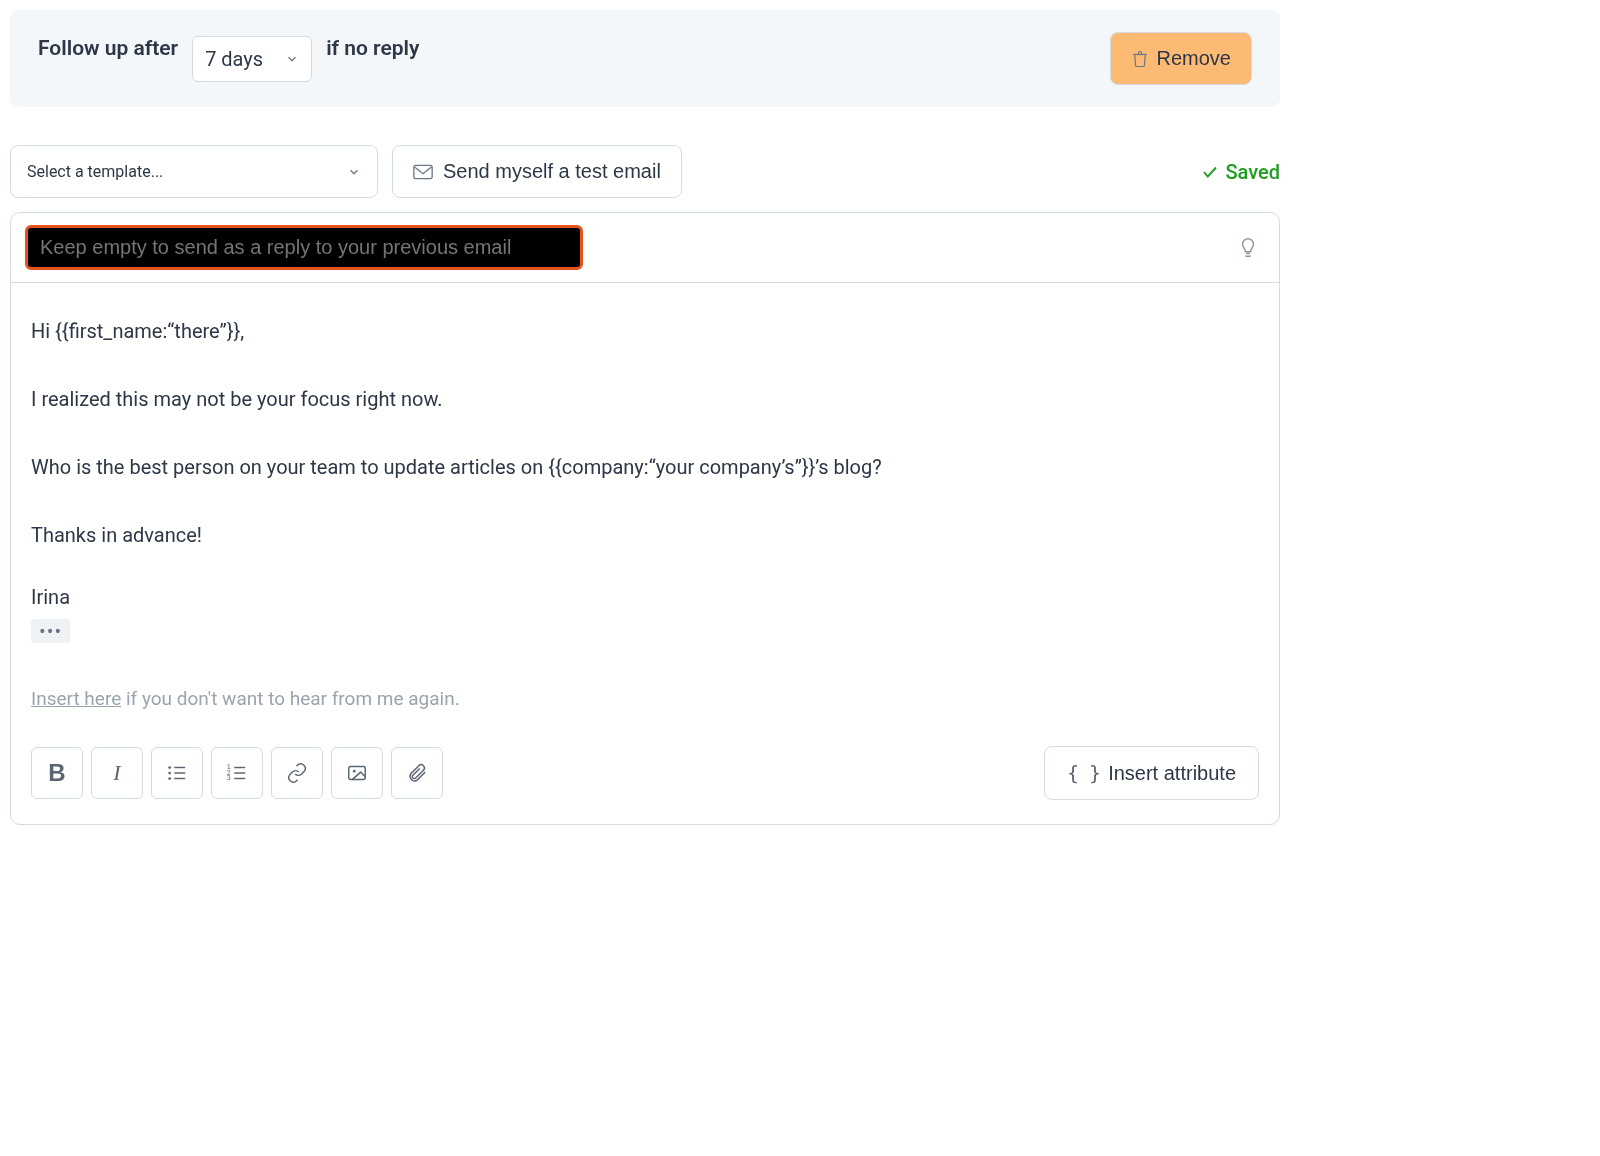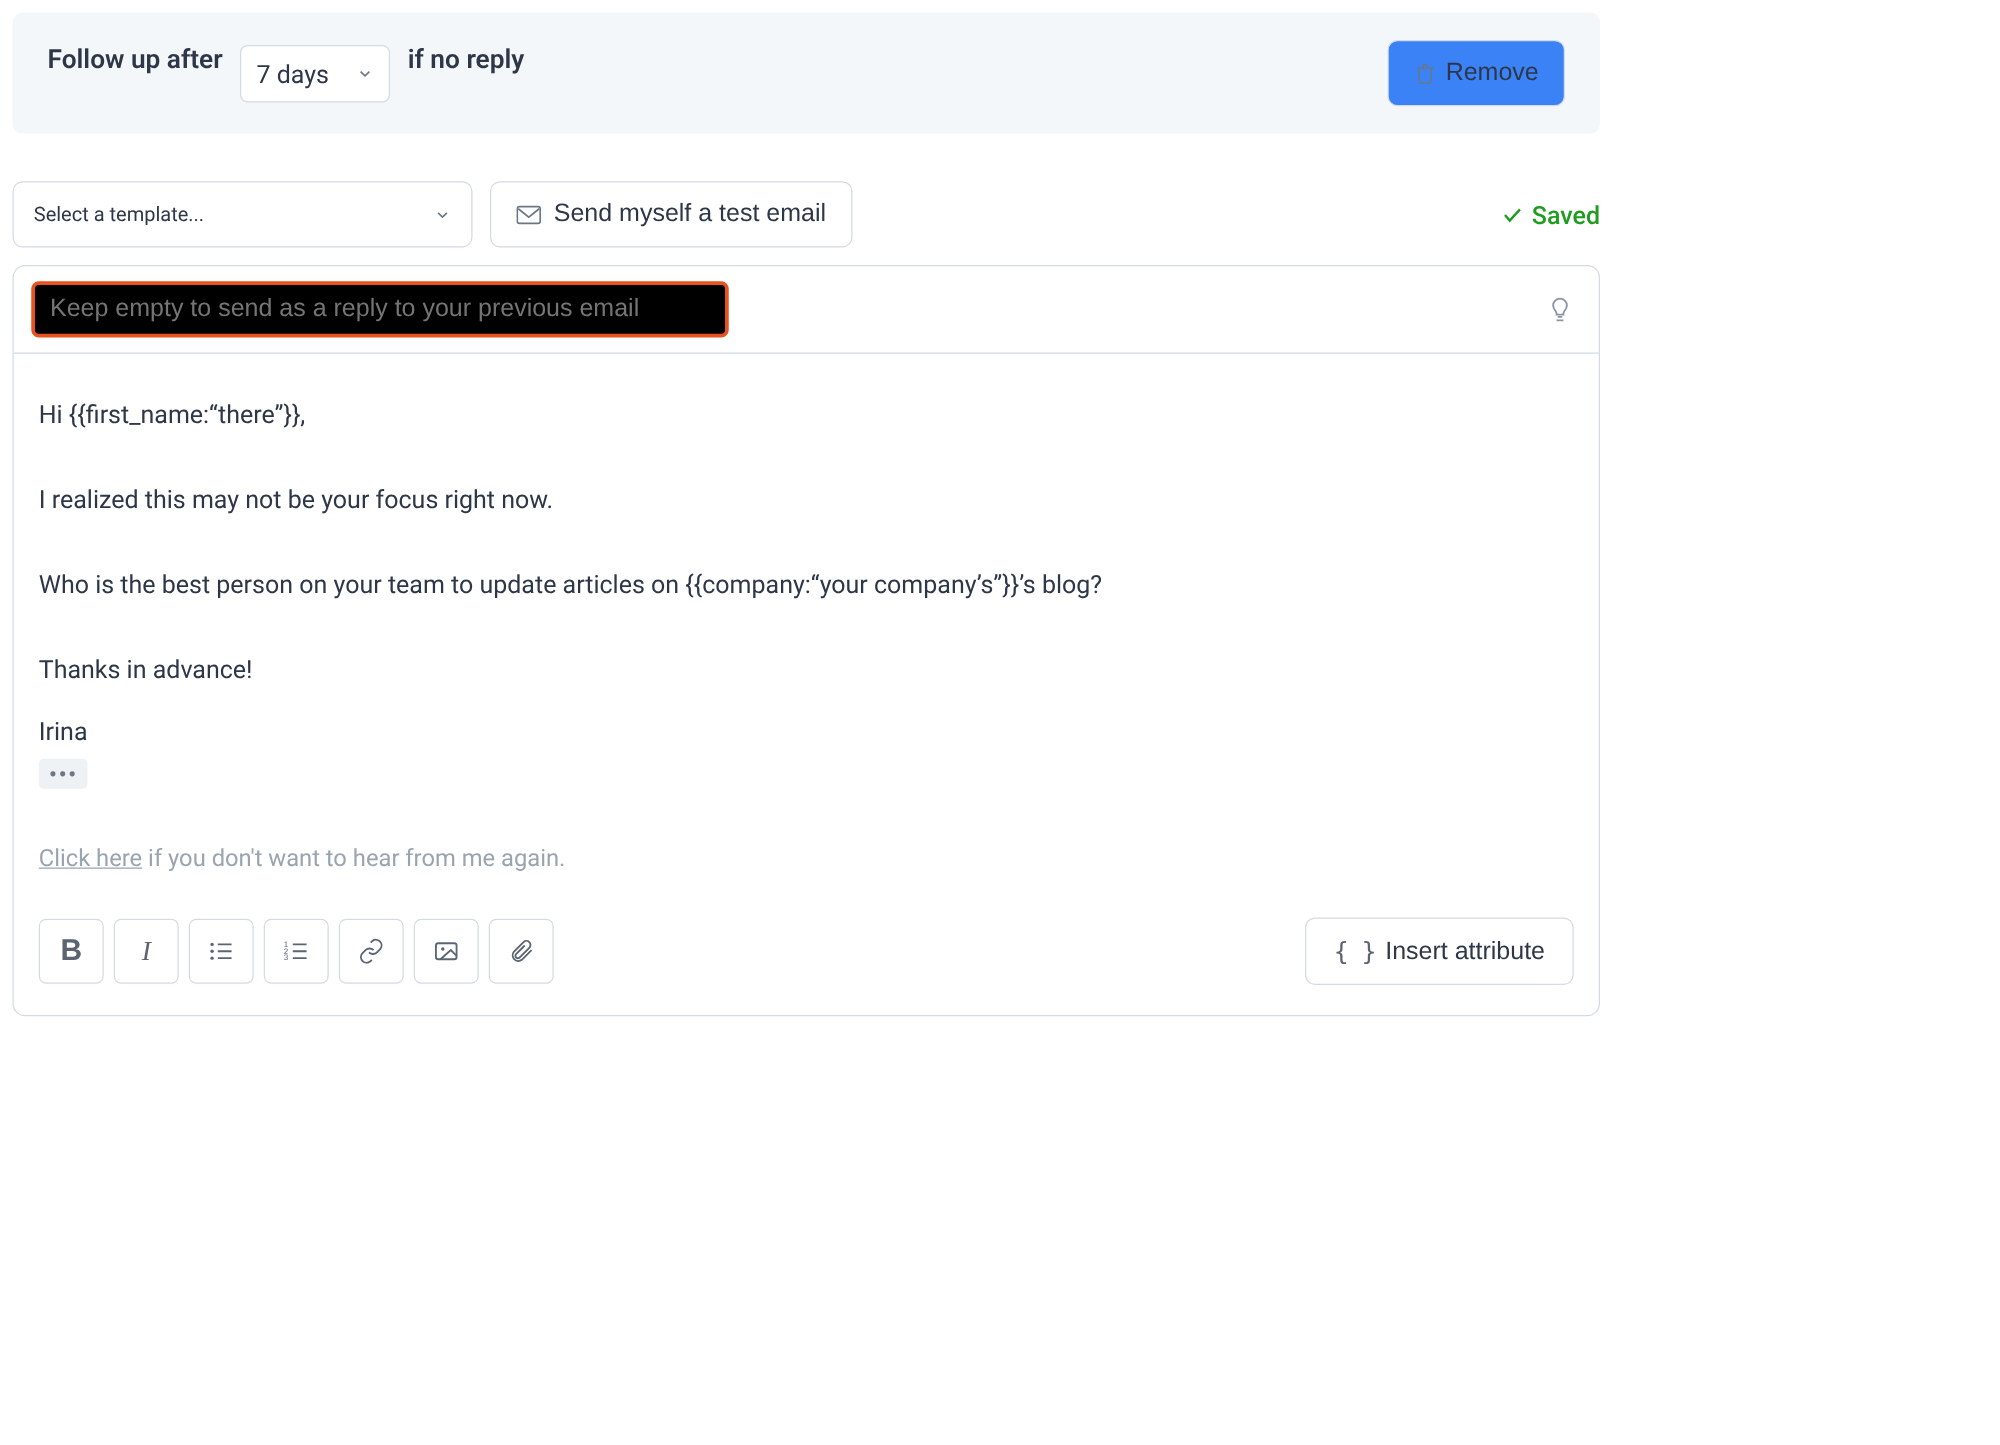--- a/index.html
+++ b/index.html
@@ -45,21 +45,21 @@
       width: 14px;
       height: 14px;
       stroke: #6b7785;
       stroke-width: 2.2;
       fill: none;
     }
     .remove-btn {
       border: 1px solid #d3dbe3;
       border-radius: 8px;
       padding: 14px 20px;
-      background: #3b82f6;
+      background: #fdba74;
       display: flex;
       align-items: center;
       gap: 8px;
       cursor: pointer;
       font-size: 20px;
       color: #2d3748;
     }
     .trash-icon {
       width: 18px;
       height: 18px;
@@ -163,21 +163,21 @@
 
     .email-body {
       padding: 34px 20px 0 20px;
     }
     .body-p {
       font-size: 20px;
       color: #2d3748;
       margin-bottom: 40px;
       line-height: 1.4;
     }
-    .body-p:nth-child(4) { margin-bottom: 22px; } 
+    .body-p:nth-child(4) { margin-bottom: 34px; } 
     .body-p:nth-child(5) { margin-bottom: 8px; } 
 
     .dots-pill {
       display: inline-block;
       background: #eef2f5;
       border-radius: 4px;
       padding: 2px 8px;
       color: #6b7785;
       font-size: 20px;
       letter-spacing: 1px;
@@ -308,21 +308,21 @@
     </div>
 
     <div class="email-body">
       <p class="body-p">Hi {{first_name:“there”}},</p>
       <p class="body-p">I realized this may not be your focus right now.</p>
       <p class="body-p">Who is the best person on your team to update articles on {{company:“your company’s”}}’s blog?</p>
       <p class="body-p">Thanks in advance!</p>
       <p class="body-p">Irina</p>
       <span class="dots-pill">•••</span>
       <p class="unsubscribe">
-        <span class="link">Click here</span><span> if you don't want to hear from me again.</span>
+        <span class="link">Insert here</span><span> if you don't want to hear from me again.</span>
       </p>
     </div>
 
     <div class="toolbar">
       <div class="toolbar-left">
         <button class="tool-btn">
             <span class="glyph bold">B</span>
           </button>
         <button class="tool-btn">
             <span class="glyph italic">I</span>

